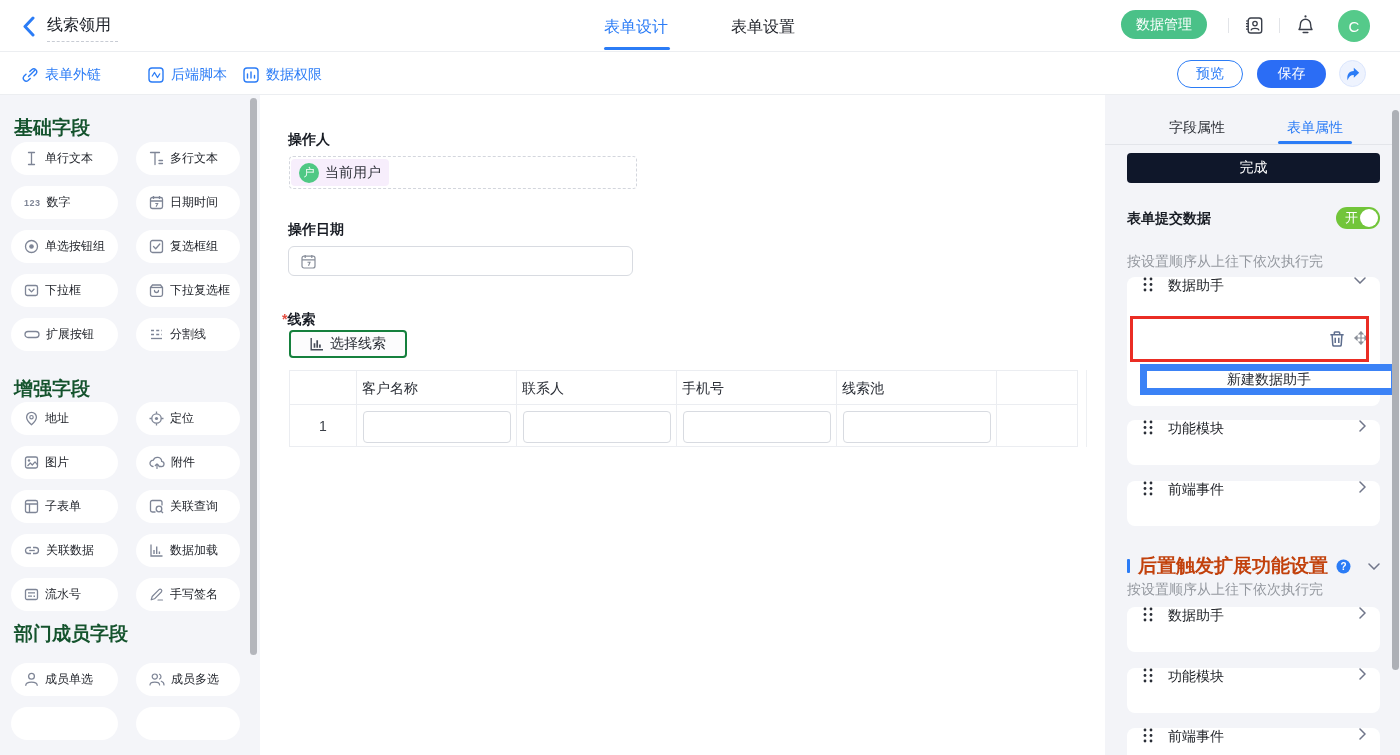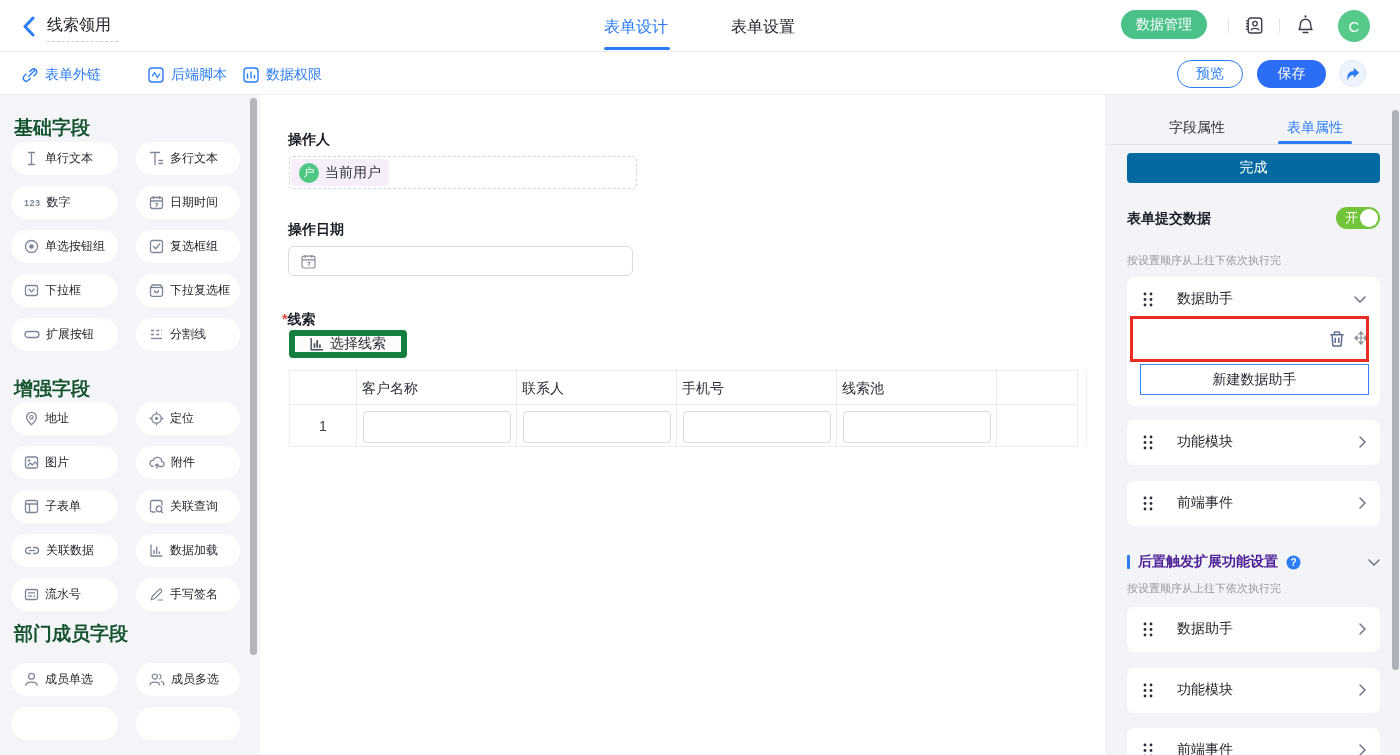--- a/index.html
+++ b/index.html
@@ -34,43 +34,43 @@
   #lsb-scroll { left:250px; top:3px; width:7px; height:557px; background:#b4b6bc; border-radius:4px; }
   #recycle { position:absolute; left:0; top:622px; width:260px; height:38px; background:#fcfcfe; border-top:1px solid #e8eaef; display:flex; align-items:center; justify-content:center; gap:5px; font-size:12px; color:#2a2e36; padding-right:12px; }
 
   
   #canvas { left:260px; top:95px; width:845px; height:660px; background:#fff; }
   .lbl { font-weight:bold; font-size:14px; color:#181c24; }
   #opbox { left:29px; top:61px; width:348px; height:33px; border:1px dashed #d3d6dd; border-radius:4px; }
   #optag { left:31px; top:64px; height:27px; background:#f7eefc; border-radius:4px; display:flex; align-items:center; padding:0 8px 0 8px; gap:6px; }
   #optag .uc { width:20px; height:20px; border-radius:50%; background:#4fc884; color:#fff; font-size:11px; display:flex; align-items:center; justify-content:center; }
   #dateinput { left:28px; top:151px; width:345px; height:30px; border:1px solid #d8dbe1; border-radius:6px; display:flex; align-items:center; padding:0 10px 0 12px; font-size:14px; color:#383d46; }
-  #selbtn { left:29px; top:235px; width:118px; height:28px; border:6px solid #15803d; border-radius:4px; background:#fcfcfd; display:flex; align-items:center; justify-content:center; gap:6px; font-size:14px; color:#2a2e36; }
+  #selbtn { left:29px; top:235px; width:118px; height:28px; border:2px solid #15803d; border-radius:4px; background:#fcfcfd; display:flex; align-items:center; justify-content:center; gap:6px; font-size:14px; color:#2a2e36; }
   .tinput { position:absolute; height:32px; border:1px solid #d8dbe1; border-radius:4px; background:#fff; }
 
   
   #rp { left:1105px; top:95px; width:295px; height:660px; background:#f3f4f8; }
   .rp-tab { top:24px; font-size:14px; }
   #rp-tabline { left:173px; top:46px; width:74px; height:3px; background:#2b7cf6; border-radius:2px; }
   #rp-divider { left:0px; top:49px; width:287px; height:1px; background:#e3e5ea; }
-  #btn-done { left:22px; top:58px; width:253px; height:30px; background:#0369a1; border-radius:4px; color:#fff; font-size:14px; display:flex; align-items:center; justify-content:center; }
+  #btn-done { left:22px; top:58px; width:253px; height:30px; background:#0f172a; border-radius:4px; color:#fff; font-size:14px; display:flex; align-items:center; justify-content:center; }
   #toggle { left:231px; top:112px; width:44px; height:22px; border-radius:11px; background:#72c53a; position:absolute; }
   #toggle .t-txt { position:absolute; left:9px; top:4px; color:#fff; font-size:13px; line-height:14px; }
   #toggle .knob { position:absolute; right:2px; top:2px; width:18px; height:18px; border-radius:50%; background:#fff; }
-  .gray-note { font-size:11px; color:#94989f; }
+  .gray-note { font-size:14px; color:#94989f; }
   .card { position:absolute; left:22px; width:253px; background:#fff; border-radius:8px; }
-  .card-h { height:44px; display:flex; align-items:center; padding:0 14px 0 16px; font-size:14px; color:#23262b; gap:24px; }
+  .card-h { height:44px; display:flex; padding:0 14px 0 16px; font-size:14px; color:#23262b; gap:15px; }
   .card-h .grow { flex:1; }
-  #newbtn { position:absolute; left:35px; top:269px; width:229px; height:31px; border:1px solid #3b82f6; background:#fff; display:flex; align-items:center; justify-content:center; font-size:14px; color:#272b33; }
+  #newbtn { position:absolute; left:35px; top:269px; width:258px; height:31px; border:7px solid #3b82f6; background:#fff; display:flex; align-items:center; justify-content:center; font-size:14px; color:#272b33; }
   #modinput { position:absolute; left:35px; top:228px; width:179px; height:32px; border:1px solid #d6d9df; border-radius:4px; background:#fff; display:flex; align-items:center; padding-left:10px; font-size:14px; color:#23262d; }
   #redbox { position:absolute; left:25px; top:221px; width:239px; height:46px; border:3.5px solid #ea2d24; z-index:3; }
   #rp-scroll { left:287px; top:15px; width:7px; height:560px; background:#adb0b6; border-radius:4px; }
   .sec-h { position:absolute; left:22px; display:flex; align-items:center; gap:8px; }
   .sec-bar { width:3px; height:14px; background:#2b7cf6; border-radius:1px; }
-  .sec-title { font-size:14px; font-weight:bold; color:#4c1d95; }
+  .sec-title { font-size:19px; font-weight:bold; color:#c2410c; }
 </style>
 </head>
 <body>
 
 <div id="topbar" class="abs"></div>
 <svg class="abs" style="left:22px;top:16px" width="13" height="21" viewBox="0 0 13 21">
     <path d="M11 2 L3 10.5 L11 19" fill="none" stroke="#2b7cf6" stroke-width="3" stroke-linecap="round" stroke-linejoin="round"></path>
   </svg>
 <div id="title" class="abs">线索领用</div>
 <div class="abs tab1" style="left:604px;color:#2b7cf6">表单设计</div>

